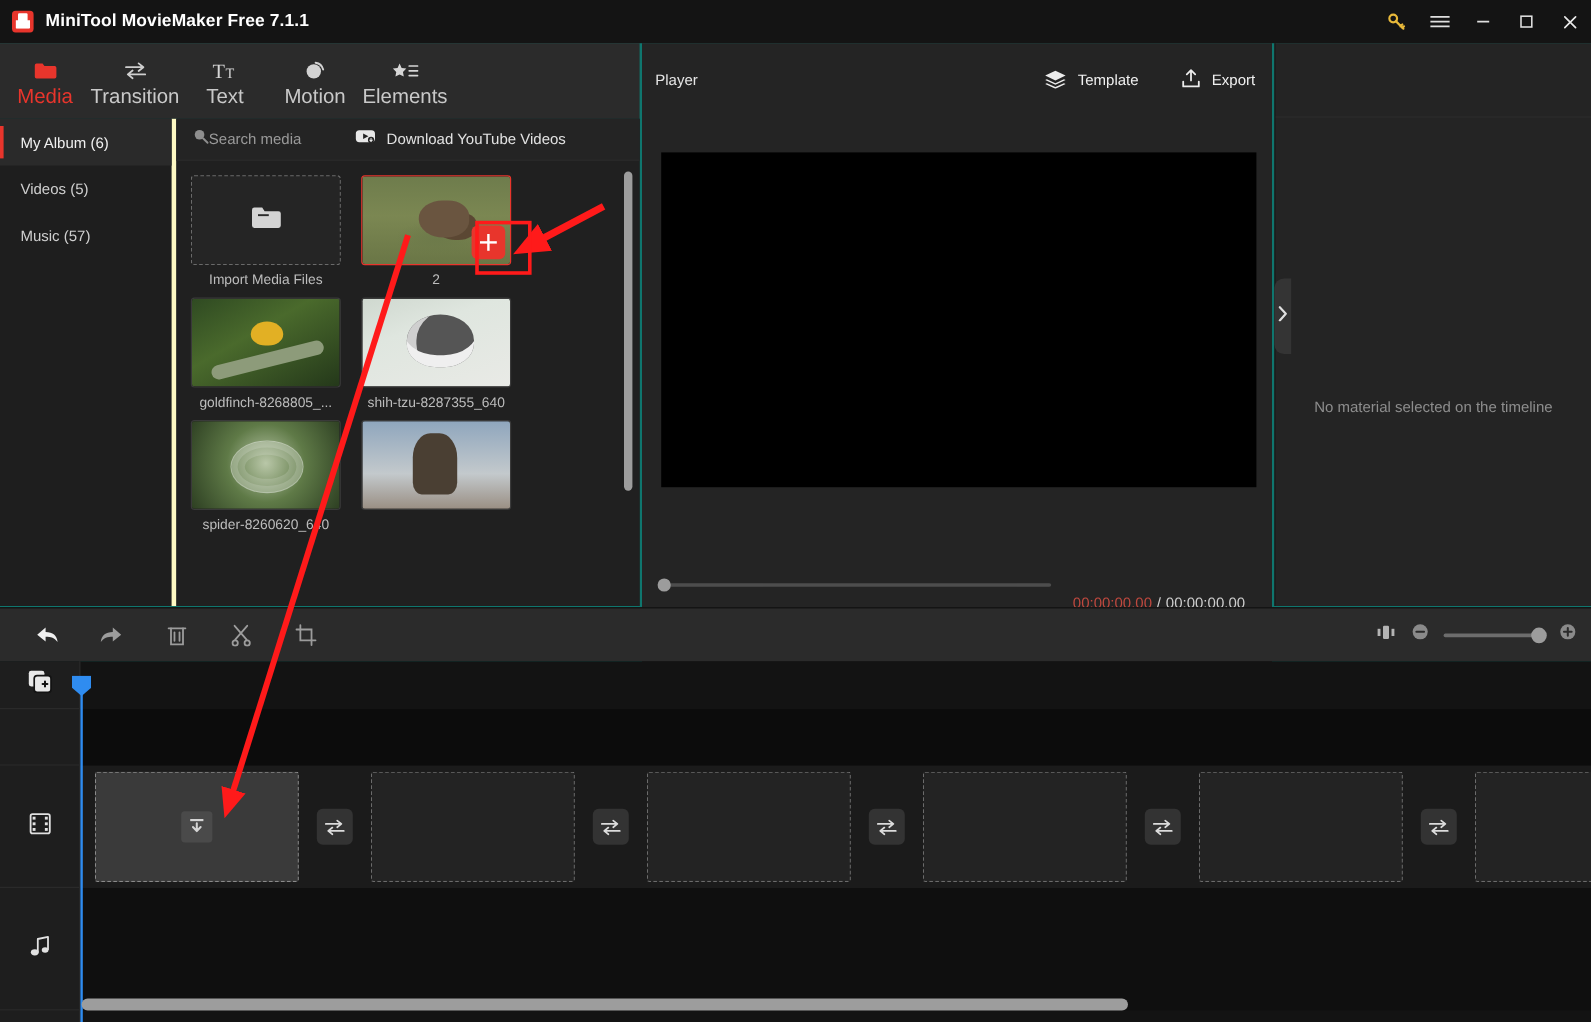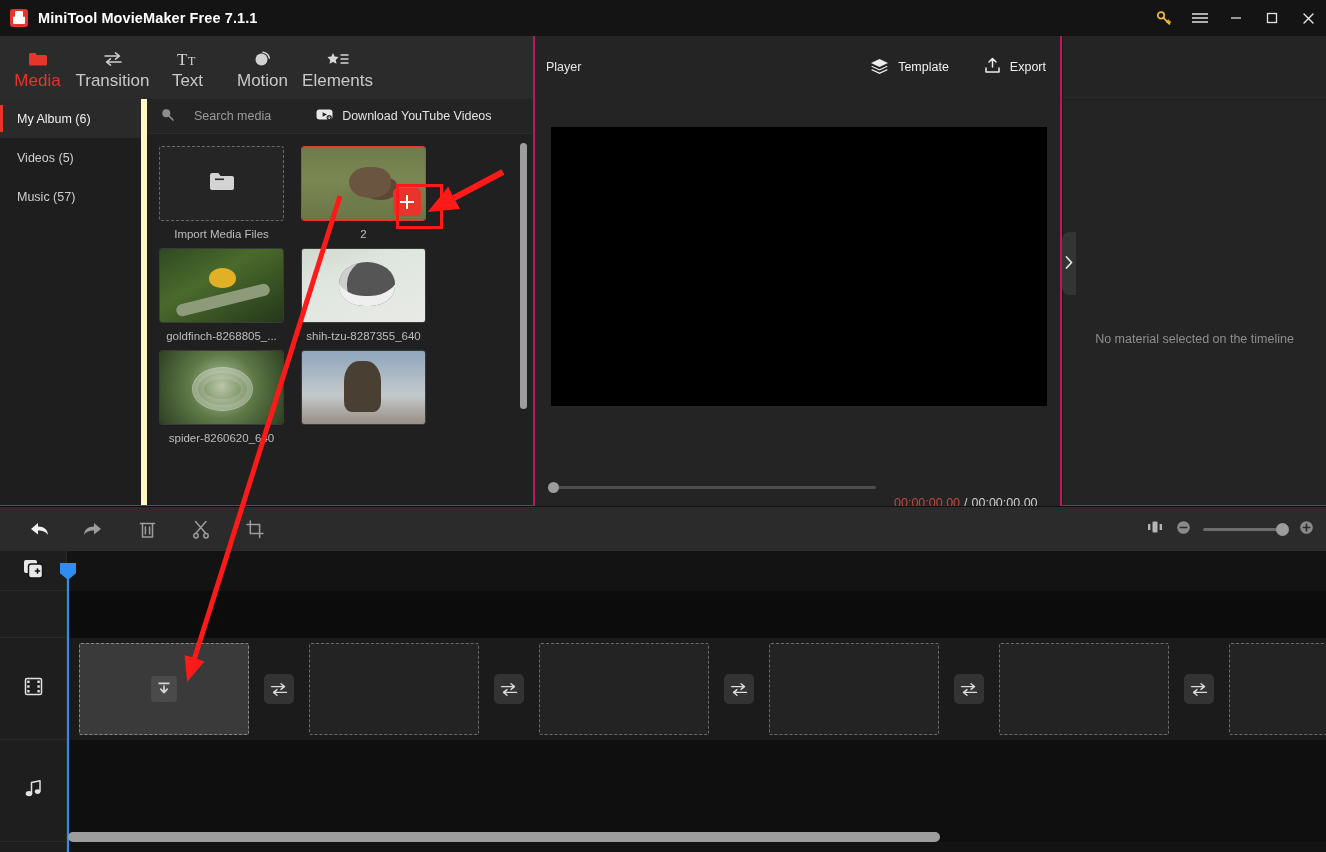--- a/index.html
+++ b/index.html
@@ -3,21 +3,21 @@
 <meta charset="utf-8">
 <style>
   * { box-sizing: border-box; margin: 0; padding: 0; }
   html, body {
     width: 1326px; height: 852px;
     background: #1c1c1c;
     font-family: "Liberation Sans", sans-serif;
     overflow: hidden;
     color: #d8d8d8;
   }
-  #app { position: relative; width: 1326px; height: 852px; background: #be185d; }
+  #app { position: relative; width: 1326px; height: 852px; background: #0f766e; }
 
   
   #titlebar {
     position: absolute; left:0; top:0; width:1326px; height:36px;
     background:#141414; display:flex; align-items:center;
   }
   #app-logo {
     width:18px;height:18px;margin-left:10px;border-radius:3px;
     background:#e8352c; position:relative; flex:none;
   }
@@ -48,36 +48,36 @@
     align-items:center; justify-content:center; gap:5px; cursor:default;
   }
   .module .mlabel { font-size:17px; color:#c9c9c9; line-height:1; }
   .module.active .mlabel { color:#e8352c; }
   .module .micon { height:20px; display:flex; align-items:flex-end; }
 
   
   #library { position:absolute; left:0; top:99px; width:533px; height:406px; background:#202020; }
   #lib-sidebar {
     position:absolute; left:0; top:0; width:147px; height:406px; background:#1e1e1e;
-    border-right:6px solid #fef9c3;
+    border-right:4px solid #fef9c3;
   }
   .lib-cat {
     height:39px; display:flex; align-items:center; padding-left:17px;
     font-size:12.5px; color:#cfcfcf; position:relative;
   }
   .lib-cat.active { background:#2a2a2a; color:#f0f0f0; }
   .lib-cat.active:before{
     content:""; position:absolute; left:0; top:6px; width:3px; height:27px; background:#e8352c;
   }
   #lib-main { position:absolute; left:147px; top:0; right:0; bottom:0; background:#202020; }
   #lib-topbar {
     height:35px; display:flex; align-items:center; border-bottom:1px solid #2b2b2b;
     background:#242424;
   }
-  #search-box { display:flex; align-items:center; gap:20px; margin-left:14px; }
+  #search-box { display:flex; align-items:center; gap:0; margin-left:14px; }
   #search-box .stext { font-size:12.5px; color:#9a9a9a; }
   #yt-dl { display:flex; align-items:center; gap:9px; margin-left:45px; }
   #yt-dl .ytext { font-size:12.5px; color:#e2e2e2; }
 
   #grid-wrap { position:absolute; left:0; top:35px; right:0; bottom:0; overflow:hidden; }
   #grid {
     display:flex; flex-wrap:wrap; padding:12px 0 0 12px; gap:8px 17px;
     width:100%;
   }
   .cell { width:125px; }

